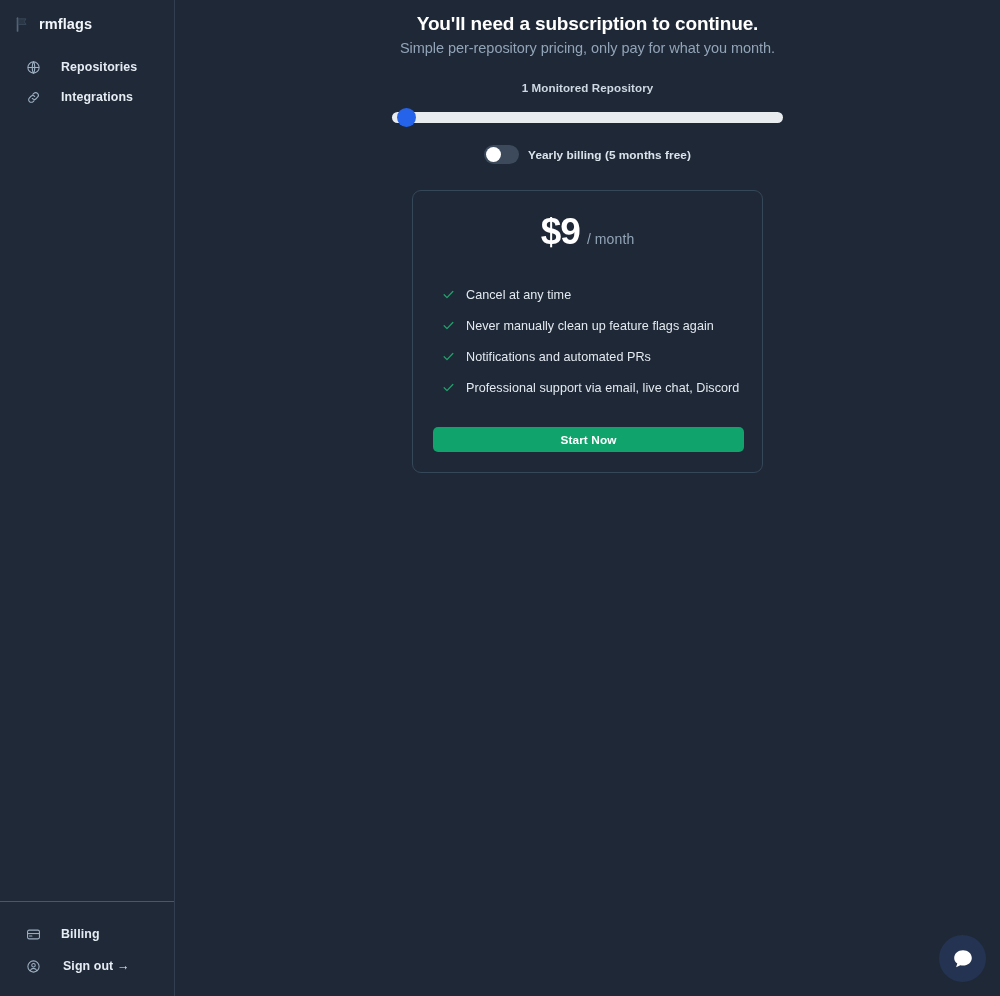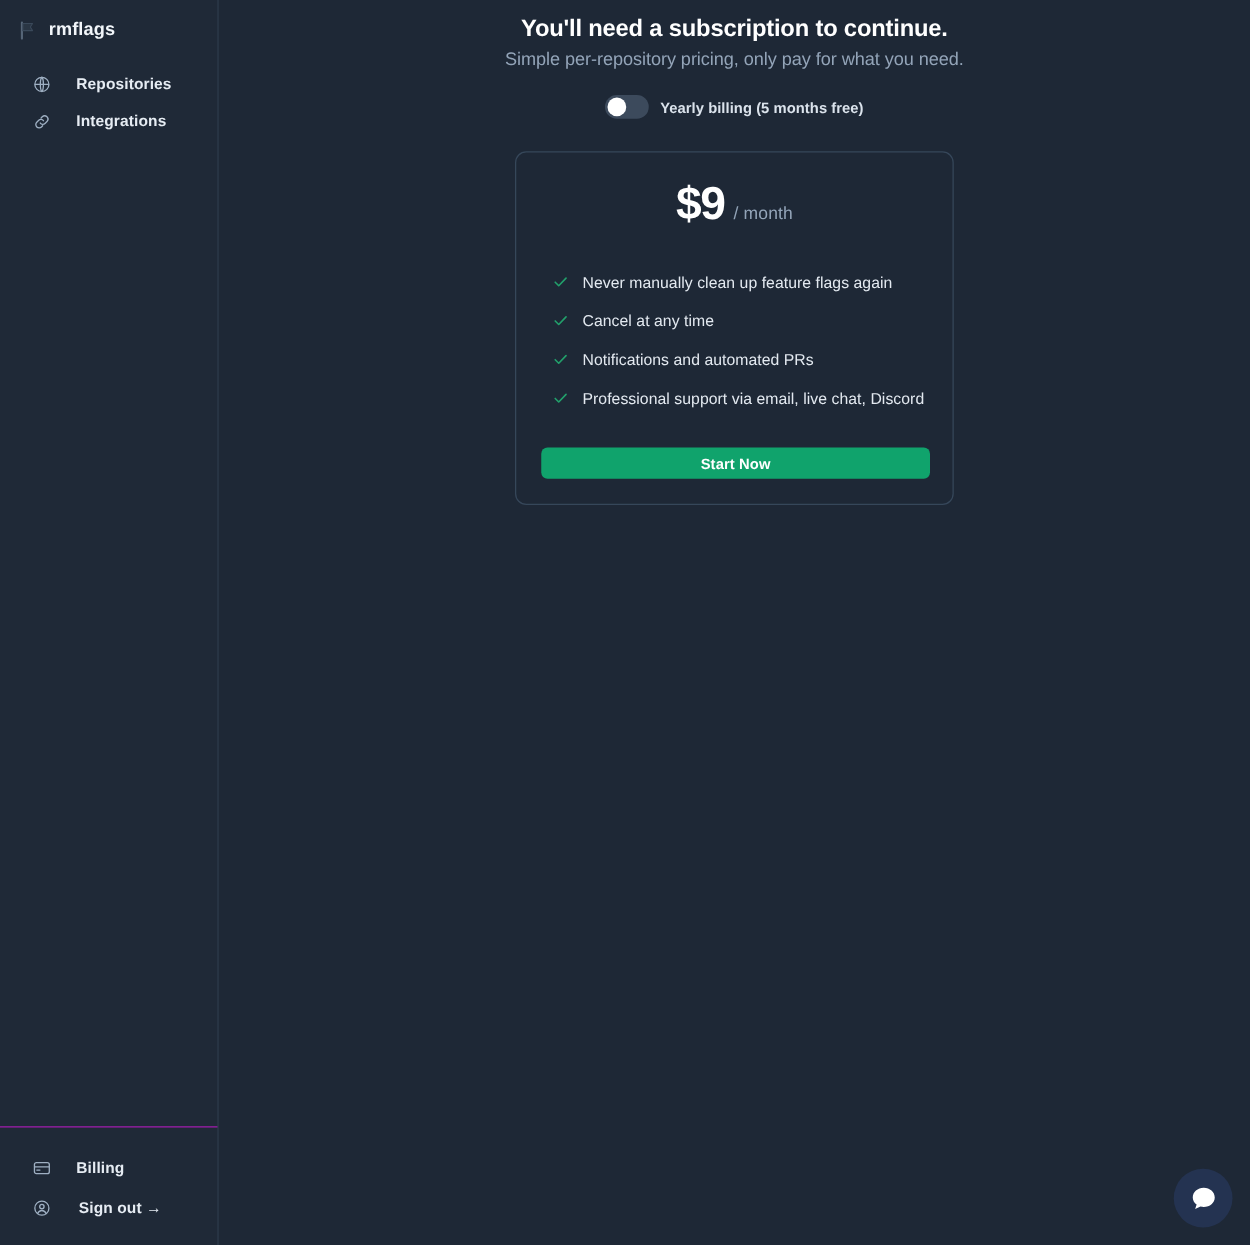--- a/index.html
+++ b/index.html
@@ -355,22 +355,29 @@
 
     </div>
 
   </aside>
 
   <main class="main">
 
     <div class="content">
 
       <h1 class="headline">You'll need a subscription to continue.</h1>
-      <p class="subhead">Simple per-repository pricing, only pay for what you need.</p>
-
+      <p class="subhead">Simple per-repository pricing, only pay for what you month.</p>
+
+      <div class="slider-block">
+        <div class="slider-label">1 Monitored Repository</div>
+        <div class="slider-wrap">
+          <div class="slider-track"></div>
+          <div class="slider-thumb"></div>
+        </div>
+      </div>
 
       <div class="toggle-row">
         <div class="toggle">
           <div class="toggle-knob"></div>
         </div>
         <span class="toggle-label">Yearly billing (5 months free)</span>
       </div>
 
       <section class="card">
 
@@ -379,29 +386,29 @@
           <span class="price-period">/ month</span>
         </div>
 
         <ul class="features">
           <li class="feature">
             <span class="check-icon">
               <svg viewBox="0 0 24 24" fill="none" xmlns="http://www.w3.org/2000/svg">
                 <path d="M4 12.5l5.2 5.2L20 6.5" stroke="currentColor" stroke-width="2.4" stroke-linecap="round" stroke-linejoin="round"></path>
               </svg>
             </span>
-            <span class="feature-text">Never manually clean up feature flags again</span>
+            <span class="feature-text">Cancel at any time</span>
           </li>
           <li class="feature">
             <span class="check-icon">
               <svg viewBox="0 0 24 24" fill="none" xmlns="http://www.w3.org/2000/svg">
                 <path d="M4 12.5l5.2 5.2L20 6.5" stroke="currentColor" stroke-width="2.4" stroke-linecap="round" stroke-linejoin="round"></path>
               </svg>
             </span>
-            <span class="feature-text">Cancel at any time</span>
+            <span class="feature-text">Never manually clean up feature flags again</span>
           </li>
           <li class="feature">
             <span class="check-icon">
               <svg viewBox="0 0 24 24" fill="none" xmlns="http://www.w3.org/2000/svg">
                 <path d="M4 12.5l5.2 5.2L20 6.5" stroke="currentColor" stroke-width="2.4" stroke-linecap="round" stroke-linejoin="round"></path>
               </svg>
             </span>
             <span class="feature-text">Notifications and automated PRs</span>
           </li>
           <li class="feature">

